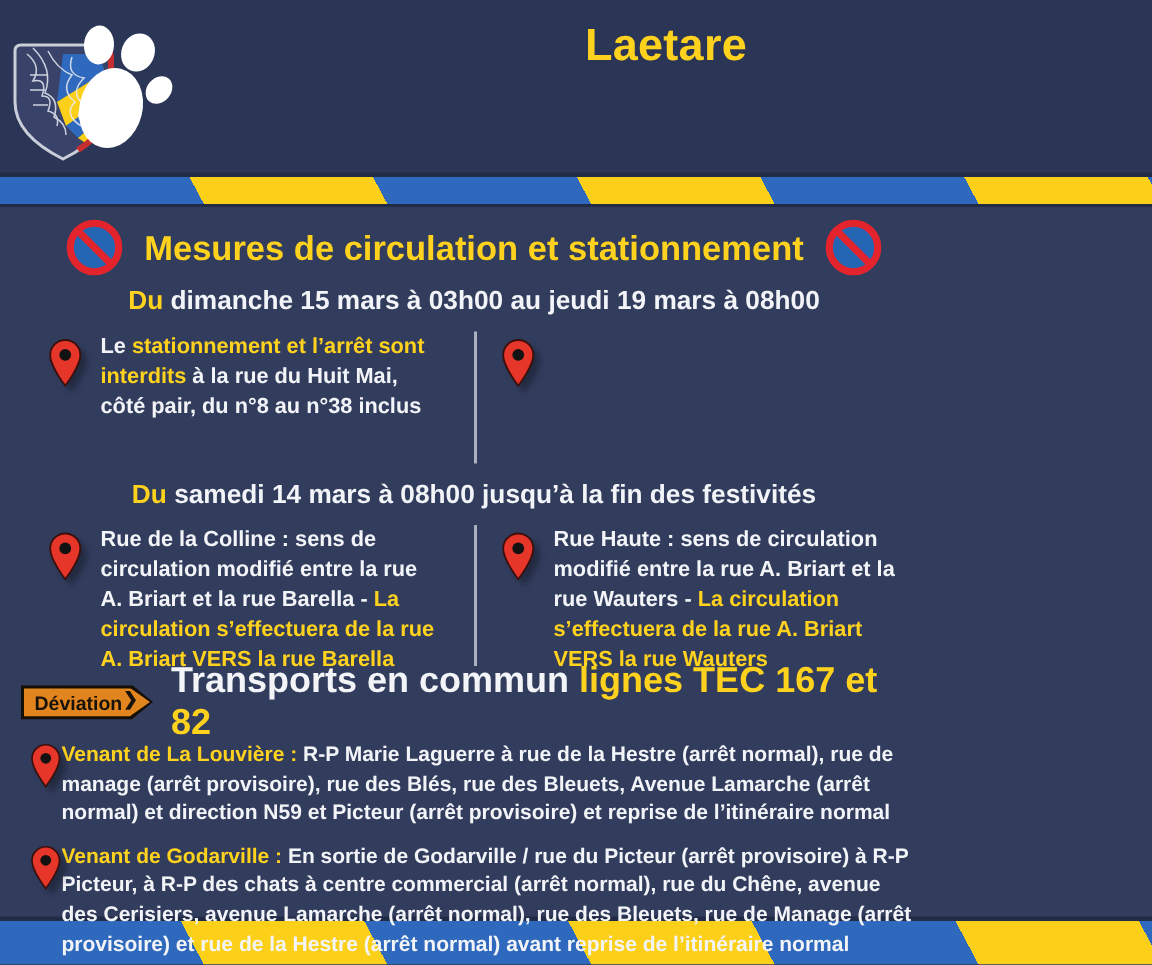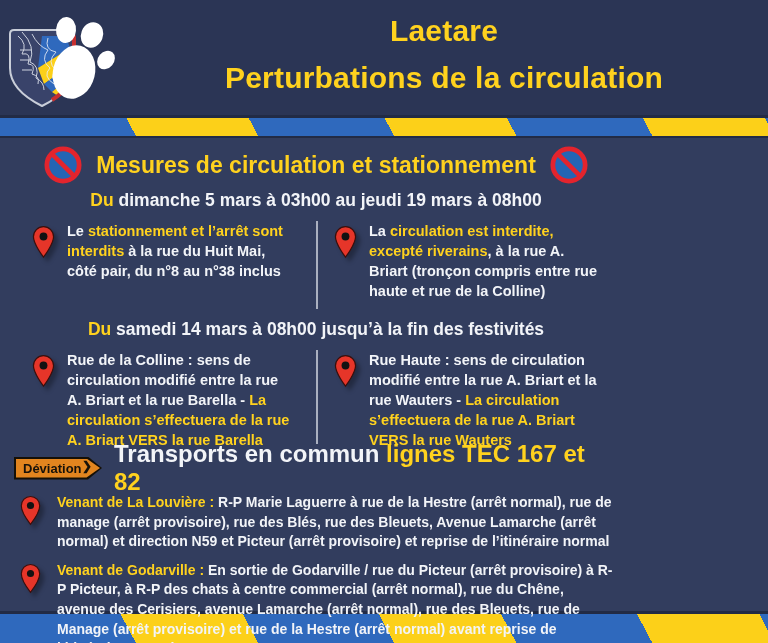--- a/index.html
+++ b/index.html
@@ -68,21 +68,21 @@
     background:#151007;
   }
   .deviation .inner{
     position:absolute; inset:2px;
     clip-path:polygon(0 0,84% 0,100% 50%,84% 100%,0 100%);
     background:var(--deviation_orange);
     color:#17120a; font-size:13px; line-height:19px; text-align:left; padding-left:7px;
   }
   .deviation .chev{position:absolute; right:10px; top:0; line-height:19px; font-size:12px; color:#17120a;}
 
-  .titem{display:flex; gap:16px; padding:0 4px 0 6px; margin-top:9px;}
+  .titem{display:flex; gap:0; padding:0 4px 0 6px; margin-top:9px;}
   .titem .pin{width:21px; height:31px; margin-top:2px;}
   .titem .txt{font-size:14px; line-height:1.4;}
 </style>
 </head>
 <body>
 
 <div class="header">
   <div class="logo">
     <svg viewBox="0 0 120 104" width="120" height="104">
 
@@ -105,58 +105,56 @@
       <g fill="#ffffff">
         <ellipse cx="66" cy="62" rx="21" ry="27" transform="rotate(14 66 62)"></ellipse>
         <ellipse cx="58" cy="20" rx="10" ry="13" transform="rotate(4 58 20)"></ellipse>
         <ellipse cx="84" cy="25" rx="11" ry="13" transform="rotate(22 84 25)"></ellipse>
         <ellipse cx="98" cy="50" rx="8" ry="10" transform="rotate(40 98 50)"></ellipse>
       </g>
     </svg>
   </div>
   <div class="titles">
     <div class="title-line">Laetare</div>
-    <div class="title-line">Perturbations de la circulation</div>
   </div>
 </div>
 
 <div class="band band-top"></div>
 <div class="band band-bottom"></div>
 
 <div class="main">
 
   <div class="section-head">
     <svg class="noparking" viewBox="0 0 40 40">
       <circle cx="20" cy="20" r="17" fill="#2465b4" stroke="#e3242d" stroke-width="5"></circle>
       <line x1="8.5" y1="8.5" x2="31.5" y2="31.5" stroke="#e3242d" stroke-width="5"></line>
     </svg>
     <h2>Mesures de circulation et stationnement</h2>
     <svg class="noparking" viewBox="0 0 40 40">
       <circle cx="20" cy="20" r="17" fill="#2465b4" stroke="#e3242d" stroke-width="5"></circle>
       <line x1="8.5" y1="8.5" x2="31.5" y2="31.5" stroke="#e3242d" stroke-width="5"></line>
     </svg>
   </div>
 
-  <div class="dateline"><span class="hl">Du </span><span class="wt">dimanche 5 mars à 03h00 au jeudi 19 mars à 08h00</span></div>
+  <div class="dateline"><span class="hl">Du </span><span class="wt">dimanche 15 mars à 03h00 au jeudi 19 mars à 08h00</span></div>
 
   <div class="cols row1">
     <div class="divider"></div>
     <div class="col">
       <svg class="pin" viewBox="0 0 24 34">
         <path d="M12 1C6.2 1 1.5 5.7 1.5 11.6c0 7.7 10.5 21.2 10.5 21.2s10.5-13.5 10.5-21.2C22.5 5.7 17.8 1 12 1z" fill="#e63529" stroke="#3a0f0c" stroke-width="1.3"></path>
         <circle cx="12" cy="11.3" r="4.1" fill="#121212"></circle>
       </svg>
       <div class="txt"><span class="wt">Le </span><span class="hl">stationnement et l’arrêt sont interdits</span><span class="wt"> à la rue du Huit Mai, côté pair, du n°8 au n°38 inclus</span></div>
     </div>
     <div class="col">
       <svg class="pin" viewBox="0 0 24 34">
         <path d="M12 1C6.2 1 1.5 5.7 1.5 11.6c0 7.7 10.5 21.2 10.5 21.2s10.5-13.5 10.5-21.2C22.5 5.7 17.8 1 12 1z" fill="#e63529" stroke="#3a0f0c" stroke-width="1.3"></path>
         <circle cx="12" cy="11.3" r="4.1" fill="#121212"></circle>
       </svg>
-      <div class="txt"><span class="wt">La </span><span class="hl">circulation est interdite, excepté riverains</span><span class="wt">, à la rue A. Briart (tronçon compris entre rue haute et rue de la Colline)</span></div>
     </div>
   </div>
 
   <div class="dateline"><span class="hl">Du </span><span class="wt">samedi 14 mars à 08h00 jusqu’à la fin des festivités</span></div>
 
   <div class="cols row2">
     <div class="divider"></div>
     <div class="col">
       <svg class="pin" viewBox="0 0 24 34">
         <path d="M12 1C6.2 1 1.5 5.7 1.5 11.6c0 7.7 10.5 21.2 10.5 21.2s10.5-13.5 10.5-21.2C22.5 5.7 17.8 1 12 1z" fill="#e63529" stroke="#3a0f0c" stroke-width="1.3"></path>

